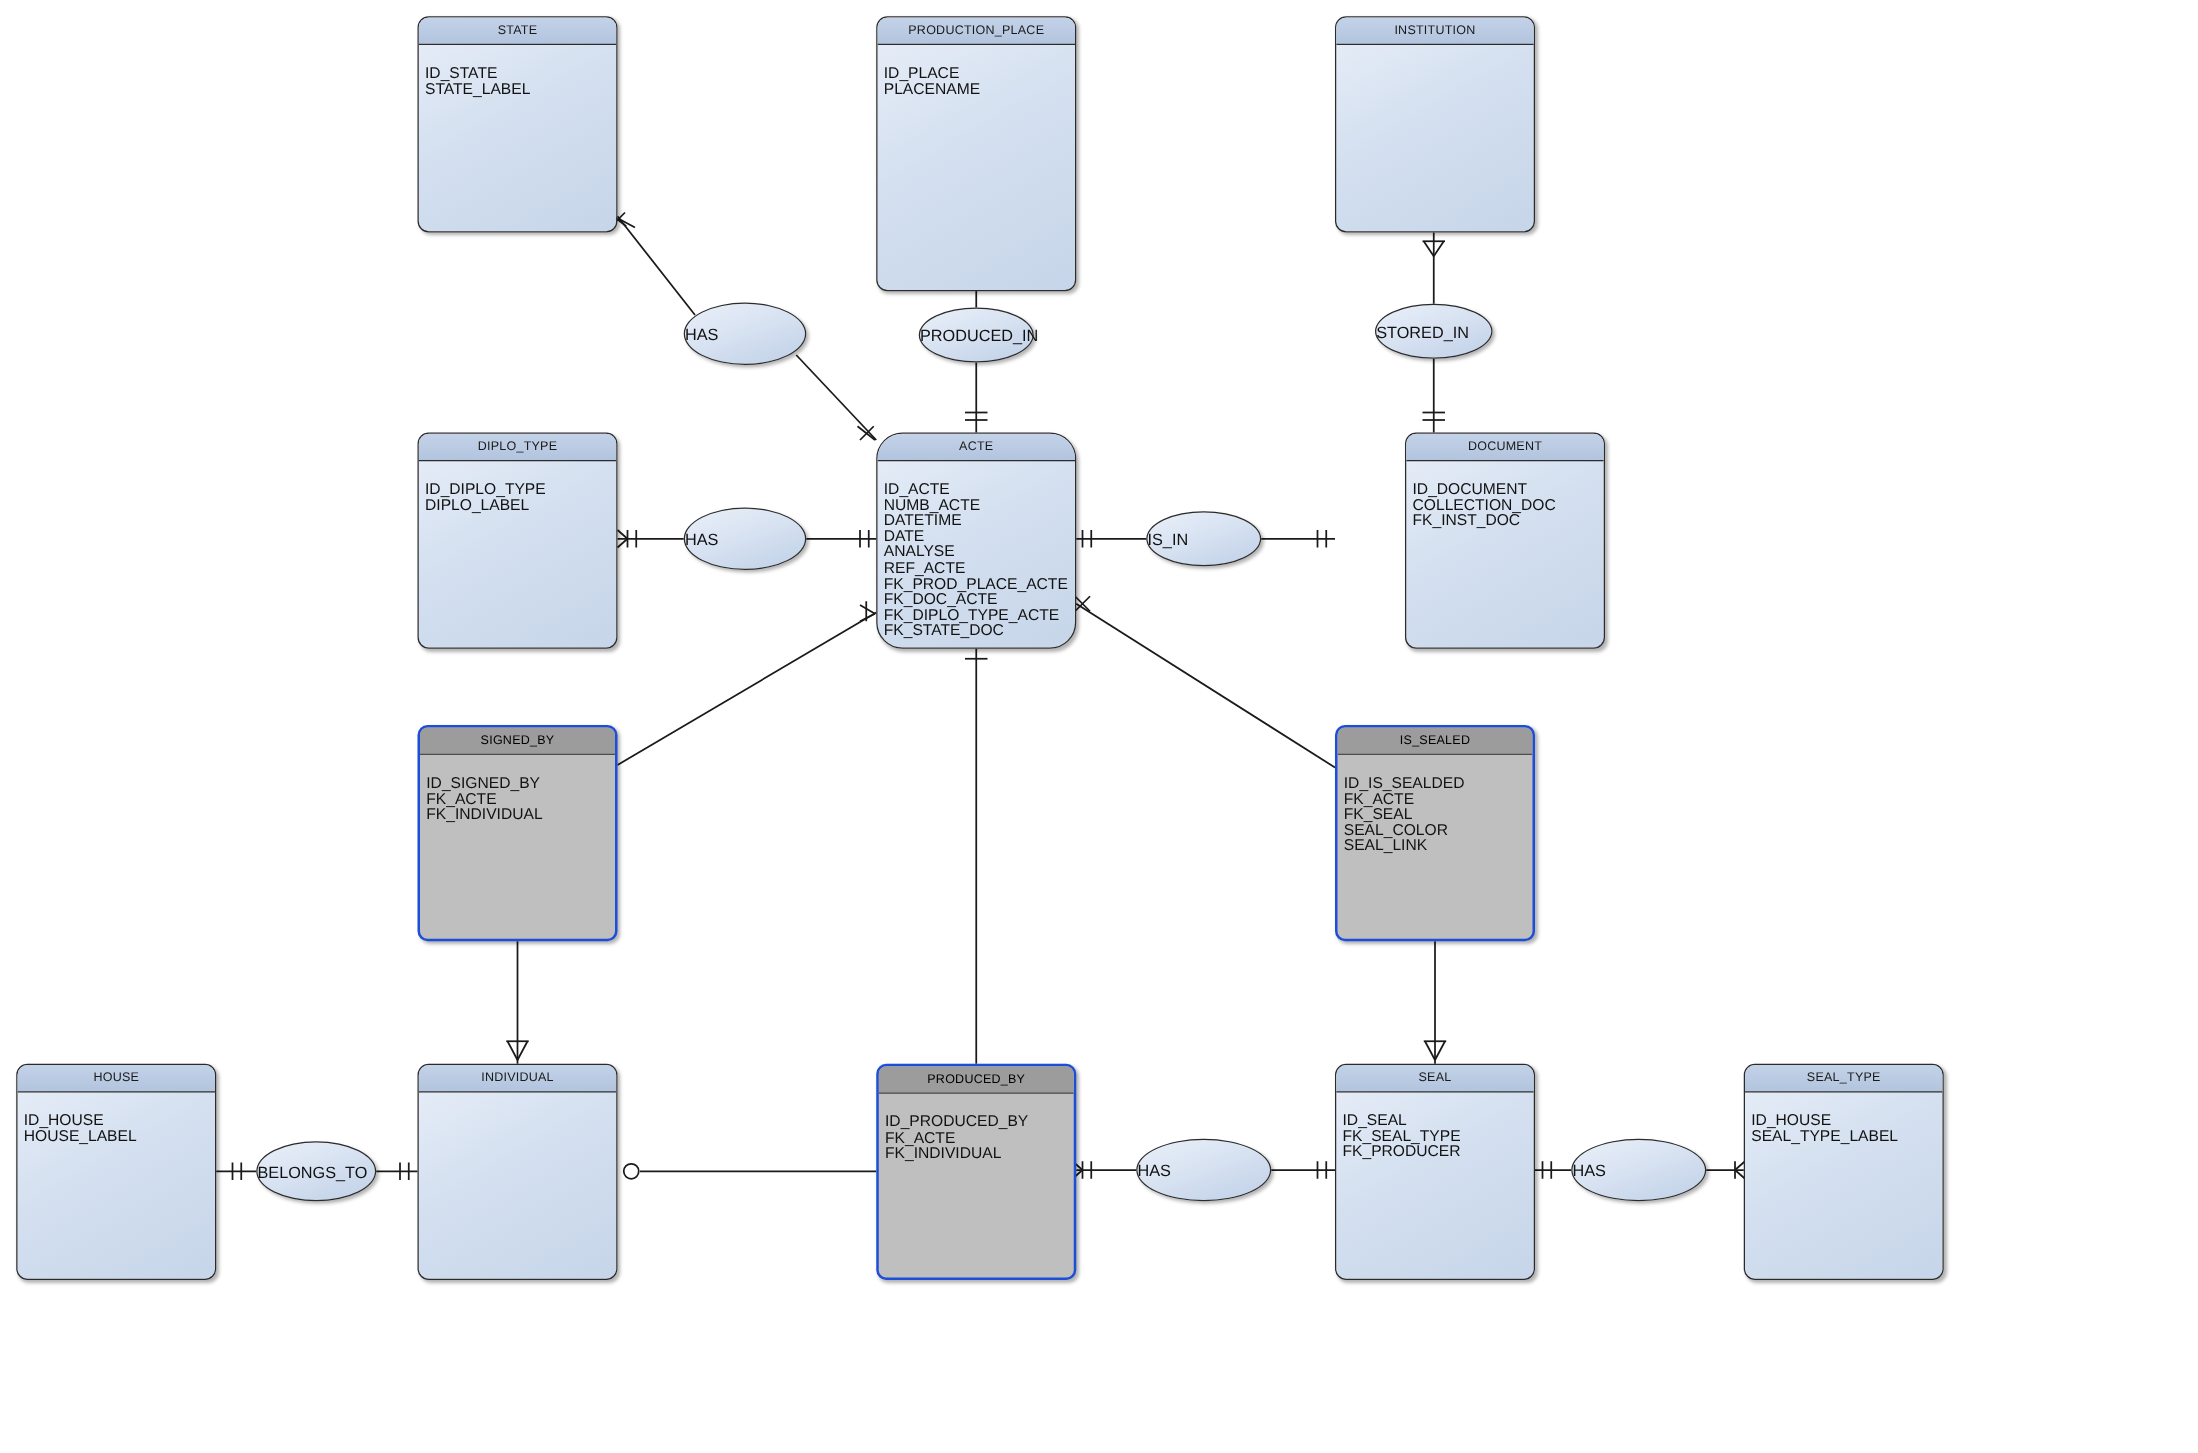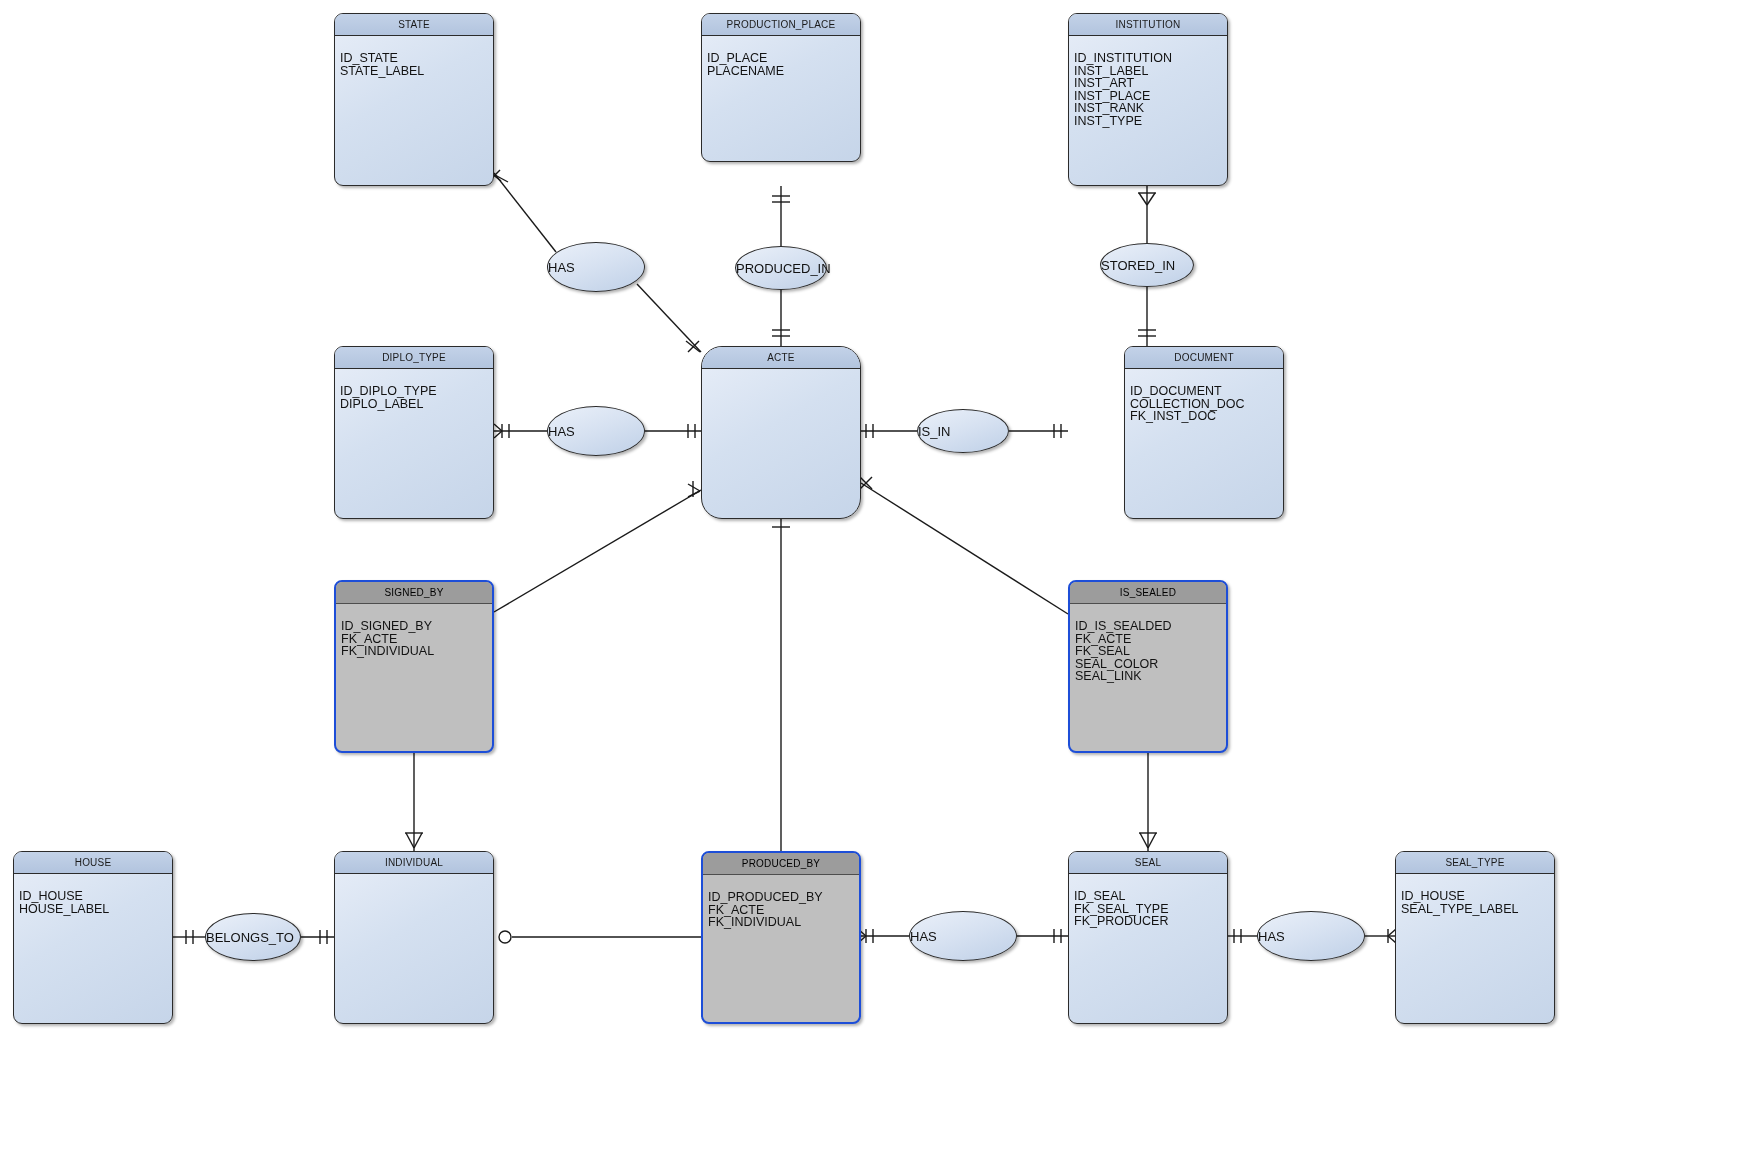--- a/index.html
+++ b/index.html
@@ -194,47 +194,51 @@
   </svg>
 
   <div id="entity-host">
       <div class="entity" style="left: 334px; top: 13px; width: 160px; height: 173px;">
         <div class="title">STATE</div>
         <div class="fields">
           <div>ID_STATE</div>
           <div>STATE_LABEL</div>
         </div>
       </div>
-      <div class="entity" style="left: 701px; top: 13px; width: 160px; height: 149px;">
+      <div class="entity" style="left: 701px; top: 13px; width: 160px; height: 220px;">
         <div class="title">PRODUCTION_PLACE</div>
         <div class="fields">
           <div>ID_PLACE</div>
           <div>PLACENAME</div>
         </div>
       </div>
       <div class="entity" style="left: 1068px; top: 13px; width: 160px; height: 173px;">
         <div class="title">INSTITUTION</div>
-        <div class="fields">
-          <div>ID_INSTITUTION</div>
-          <div>INST_LABEL</div>
-          <div>INST_ART</div>
-          <div>INST_PLACE</div>
-          <div>INST_RANK</div>
-          <div>INST_TYPE</div>
-        </div>
       </div>
       <div class="entity" style="left: 334px; top: 346px; width: 160px; height: 173px;">
         <div class="title">DIPLO_TYPE</div>
         <div class="fields">
           <div>ID_DIPLO_TYPE</div>
           <div>DIPLO_LABEL</div>
         </div>
       </div>
       <div class="entity" style="left: 701px; top: 346px; width: 160px; height: 173px; border-radius: 21px;">
         <div class="title">ACTE</div>
+        <div class="fields">
+          <div>ID_ACTE</div>
+          <div>NUMB_ACTE</div>
+          <div>DATETIME</div>
+          <div>DATE</div>
+          <div>ANALYSE</div>
+          <div>REF_ACTE</div>
+          <div>FK_PROD_PLACE_ACTE</div>
+          <div>FK_DOC_ACTE</div>
+          <div>FK_DIPLO_TYPE_ACTE</div>
+          <div>FK_STATE_DOC</div>
+        </div>
       </div>
       <div class="entity" style="left: 1124px; top: 346px; width: 160px; height: 173px;">
         <div class="title">DOCUMENT</div>
         <div class="fields">
           <div>ID_DOCUMENT</div>
           <div>COLLECTION_DOC</div>
           <div>FK_INST_DOC</div>
         </div>
       </div>
       <div class="entity assoc" style="left: 334px; top: 580px; width: 160px; height: 173px;">

